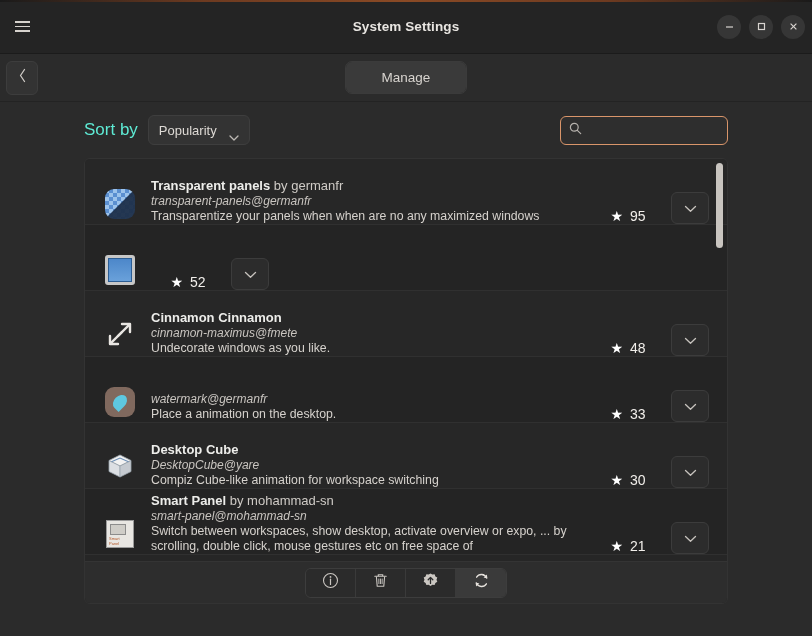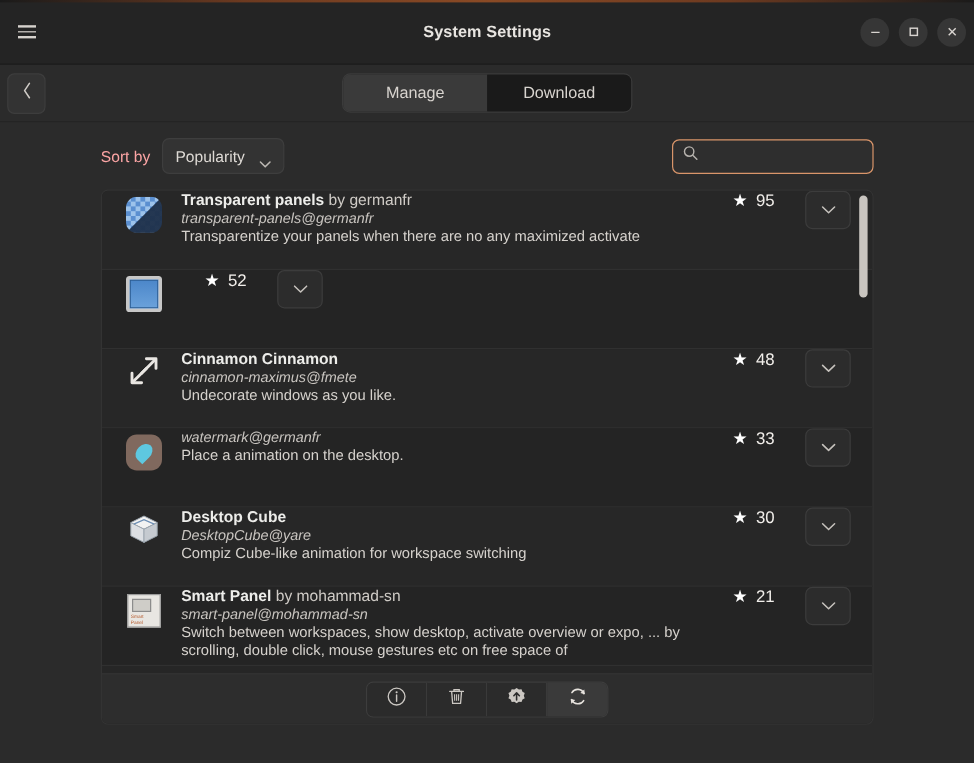--- a/index.html
+++ b/index.html
@@ -141,22 +141,22 @@
   }
 
   
   .sortbar {
     height: 56px;
     display: flex;
     align-items: center;
     flex: 0 0 auto;
   }
   .sort-label {
-    font-size: 13px;
-    color: #fca5a5;
+    font-size: 17px;
+    color: #5eead4;
     margin-right: 10px;
   }
   .sort-select {
     height: 30px;
     background: #333333;
     border: 1px solid #3e3e3e;
     border-radius: 6px;
     padding: 0 10px;
     display: flex;
     align-items: center;
@@ -212,21 +212,21 @@
     position: relative;
     overflow: hidden;
     min-height: 0;
   }
   .rows {
     position: absolute;
     top: 0; left: 0; right: 0;
   }
   .row {
     display: flex;
-    align-items: flex-start;
+    align-items: flex-end;
     height: 66px;
     padding: 0 18px 0 14px;
     border-bottom: 1px solid #303030;
     background: #272727;
     cursor: pointer;
   }
   .row:nth-child(even) { background: #242424; }
 
   .row-icon {
     width: 42px;
@@ -431,23 +431,20 @@
       <span>
         <svg width="9" height="15" viewBox="0 0 9 15">
             <polyline points="6.5,1.5 2.5,7.5 6.5,13.5" fill="none" stroke="currentColor" stroke-width="1.3" stroke-linecap="round" stroke-linejoin="round"></polyline>
           </svg>
       </span>
     </div>
     <div class="tabs">
       <div class="tab selected">
         <span>Manage</span>
       </div>
-      <div class="tab">
-        <span>Download</span>
-      </div>
     </div>
   </div>
 
   <div class="content">
 
     <div class="sortbar">
       <div class="sort-label">Sort by</div>
       <div class="sort-select">
         <span class="val">Popularity</span>
         <span class="chev">
@@ -471,21 +468,21 @@
     <div class="listbox">
       <div class="list-scroll">
         <div class="rows" id="rows">
             <div class="row">
               <div class="row-icon">
                 <span class="ico ico-transparent"></span>
               </div>
               <div class="row-body">
                 <div class="line1"><b>Transparent panels</b> <span class="by">by germanfr</span></div>
                 <div class="uuid">transparent-panels@germanfr</div>
-                <div class="desc">Transparentize your panels when there are no any maximized activate</div>
+                <div class="desc">Transparentize your panels when when are no any maximized windows</div>
               </div>
               <div class="row-score">
                 <span class="star">★</span>
                 <span>95</span>
               </div>
               <div class="row-expand">
                 <span><svg width="13" height="8" viewBox="0 0 13 8">
                     <polyline points="1.5,1.5 6.5,6.3 11.5,1.5" fill="none" stroke="currentColor" stroke-width="1.3" stroke-linecap="round" stroke-linejoin="round"></polyline>
                   </svg></span>
               </div>

